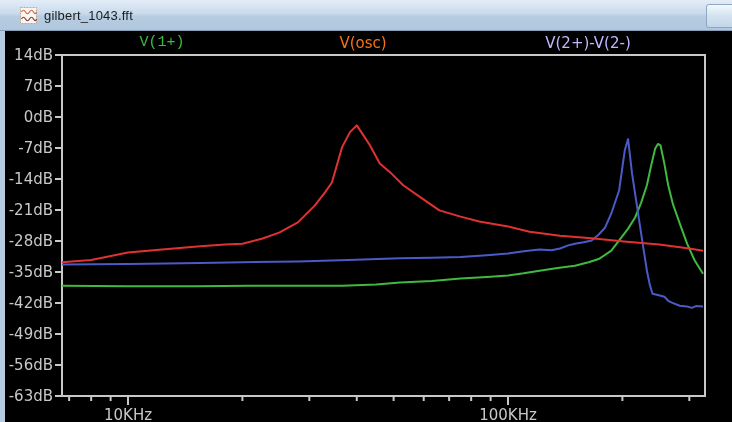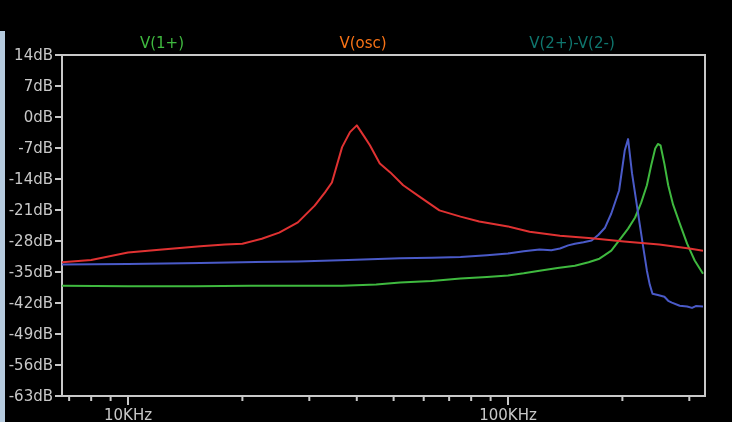--- a/index.html
+++ b/index.html
@@ -35,28 +35,37 @@
     cursor:default;
   }
   svg.chart{position:absolute;left:0;top:0;}
   text{font-family:"DejaVu Sans",sans-serif;}
 </style>
 </head>
 <body>
 
 <div class="window">
 
+  <div class="titlebar">
+    <svg class="win-icon" viewBox="0 0 17 17">
+      <rect x="0.5" y="0.5" width="16" height="16" fill="#f8f6f2" stroke="#b9a895" stroke-dasharray="2 1"></rect>
+      <path d="M1.5 5 Q3.5 1.5 5.5 5 T9.5 5 T13.5 5 T16.5 5" fill="none" stroke="#c86a4a" stroke-width="1.2"></path>
+      <path d="M1.5 12 Q3.5 8.5 5.5 12 T9.5 12 T13.5 12 T16.5 12" fill="none" stroke="#8a3b2f" stroke-width="1.2"></path>
+    </svg>
+    <span class="win-title">gilbert_1043.fft</span>
+    <div class="win-btn"></div>
+  </div>
 
   <div class="pane">
     <div class="left-strip"></div>
 
     <div class="legend">
-      <span style="left: 162px; color: rgb(63, 185, 63);">V(1+)</span>
+      <span style="left: 162px; color: rgb(63, 185, 63); font-family: Liberation Mono, monospace;">V(1+)</span>
       <span style="left: 363px; color: #f97316;">V(osc)</span>
-      <span style="left: 572px; color: #0f766e;">V(2+)-V(2-)</span>
+      <span style="left: 588px; color: #c4b5fd;">V(2+)-V(2-)</span>
     </div>
 
     <svg class="chart" id="chart" width="732" height="391" viewBox="0 0 732 391">
         <rect x="62" y="24" width="643" height="341" fill="none" stroke="#c8c8c8" stroke-width="2"></rect>
         <line x1="55" y1="24" x2="62" y2="24" stroke="#c8c8c8" stroke-width="2"></line>
         <text x="53" y="29" text-anchor="end" fill="#c8c8c8" font-size="15px">14dB</text>
         <line x1="55" y1="55" x2="62" y2="55" stroke="#c8c8c8" stroke-width="2"></line>
         <text x="53" y="60" text-anchor="end" fill="#c8c8c8" font-size="15px">7dB</text>
         <line x1="55" y1="86" x2="62" y2="86" stroke="#c8c8c8" stroke-width="2"></line>
         <text x="53" y="91" text-anchor="end" fill="#c8c8c8" font-size="15px">0dB</text>

